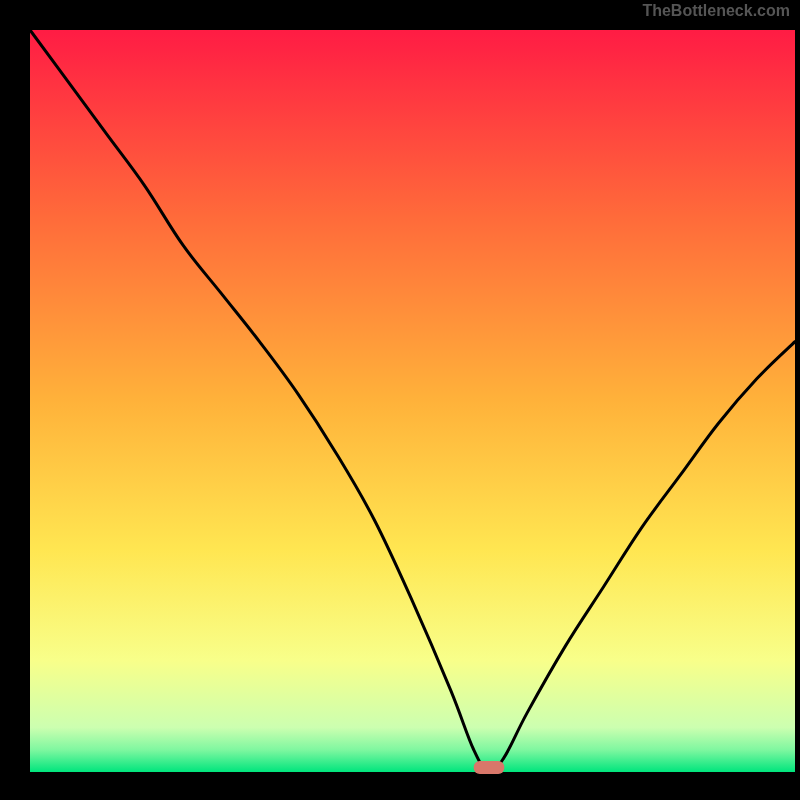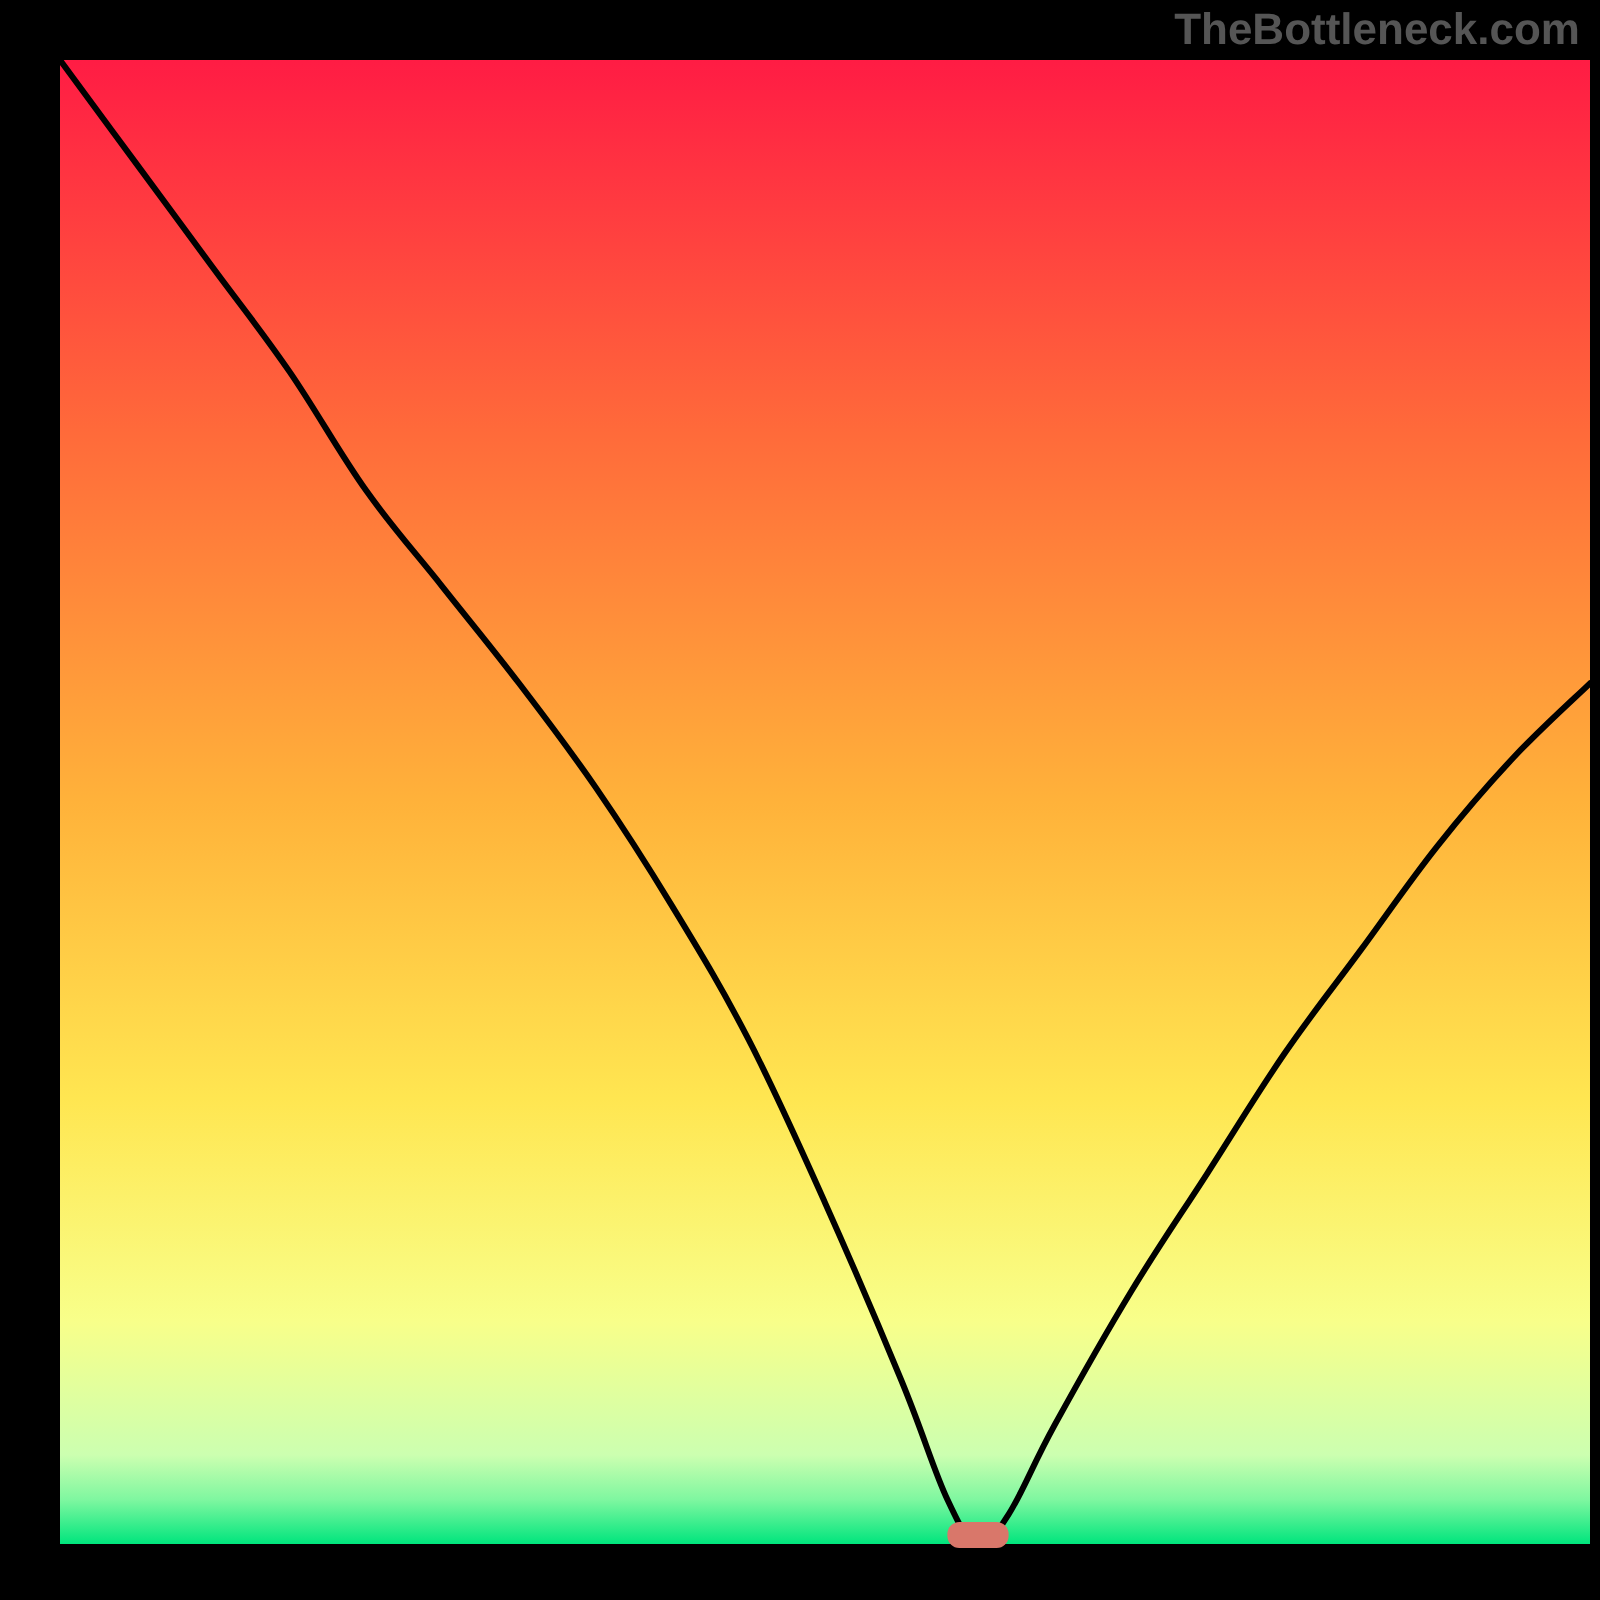--- a/index.html
+++ b/index.html
@@ -14,21 +14,21 @@
   .container {
     position: relative;
     width: 800px;
     height: 800px;
   }
   .watermark {
     position: absolute;
     top: 2px;
     right: 10px;
     color: #555;
-    font-size: 22px;
+    font-size: 16px;
     font-weight: 600;
     z-index: 5;
     user-select: none;
   }
   svg {
     display: block;
   }
 </style>
 </head>
 <body>

